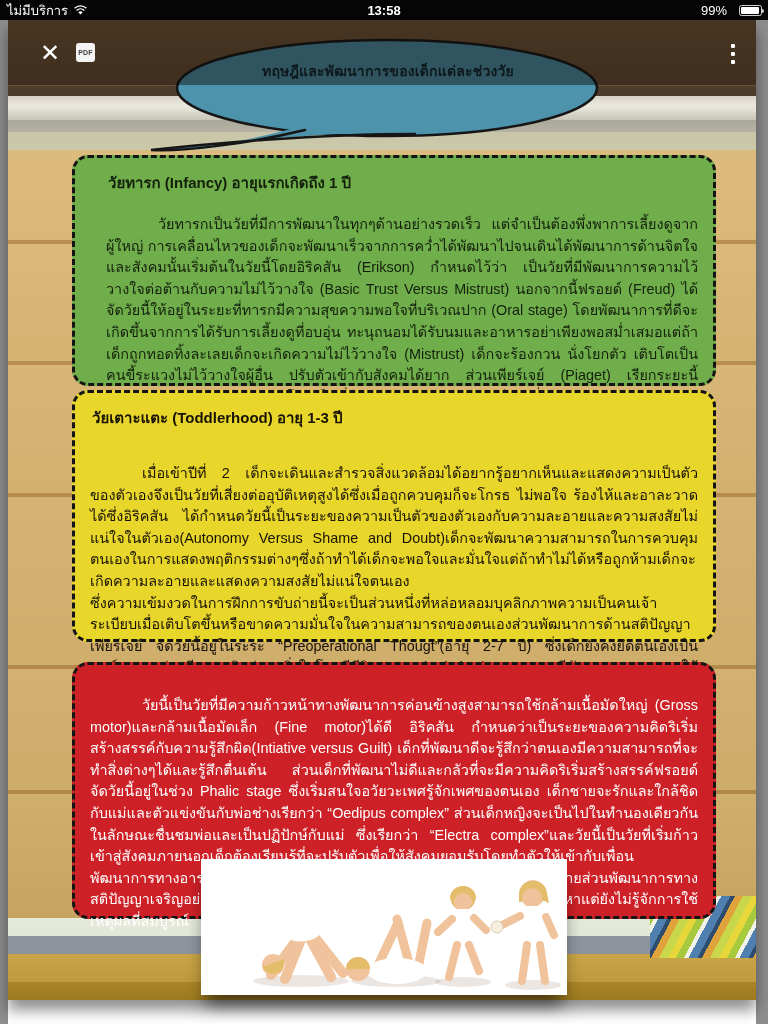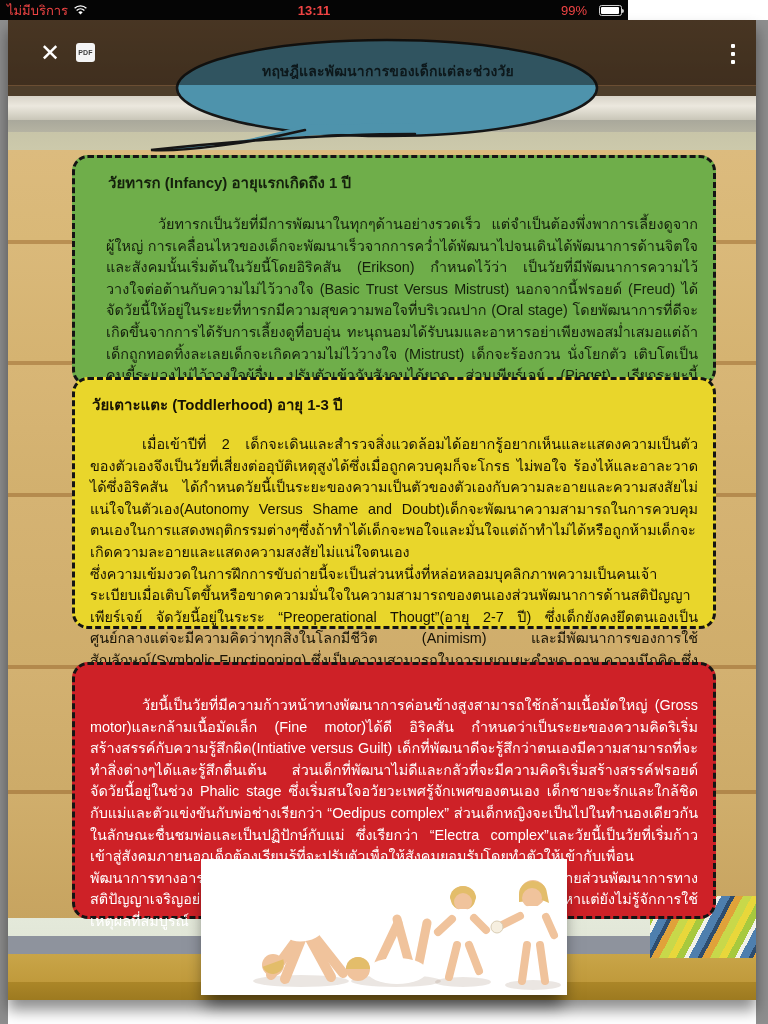--- a/index.html
+++ b/index.html
@@ -1,20 +1,20 @@
 <!DOCTYPE html>
 <html style="--box_green: #6fae4a; --box_yellow: #e9d62b; --box_red: #ce2127; --bubble_fill: #4e93ac; --statusbar_bg: #050505; --page_gutter: #8e8e8e; --wood_light: #d9b877;"><head>
 <meta charset="utf-8">
 <style>
   html,body{margin:0;padding:0;background:#ffffff;}
   *{box-sizing:border-box;font-family:"Liberation Sans","DejaVu Sans",sans-serif;}
   .screen{position:relative;width:768px;height:1024px;overflow:hidden;background:#ffffff;}
 
   
-  .statusbar{position:absolute;left:0;top:0;width:628px;height:20px;background:#050505;color:#ef4444;
+  .statusbar{position:absolute;left:0;top:0;width:768px;height:20px;background:#050505;color:#ffffff;
     display:flex;align-items:center;font-size:13px;z-index:50;}
   .sb-left{position:absolute;left:7px;top:0;height:20px;display:flex;align-items:center;gap:5px;}
   .sb-center{position:absolute;left:0;right:0;top:0;height:20px;display:flex;align-items:center;justify-content:center;font-weight:bold;}
   .sb-right{position:absolute;right:6px;top:0;height:20px;display:flex;align-items:center;gap:12px;}
   .battery{width:23px;height:11px;border:1px solid #cfcfcf;border-radius:2.5px;position:relative;background:transparent;}
   .battery .fill{position:absolute;left:1px;top:1px;bottom:1px;width:18px;background:#fff;border-radius:1px;}
   .battery .tip{position:absolute;right:-3px;top:3px;width:2px;height:4px;background:#cfcfcf;border-radius:0 2px 2px 0;}
 
   
   .gutter{position:absolute;top:20px;bottom:0;width:10px;background:#8e8e8e;z-index:5;}
@@ -60,23 +60,23 @@
 
   
   .cbox{position:absolute;left:64px;width:644px;border:3px dashed #141414;border-radius:16px;
     padding:11px 15px 10px 15px;z-index:2;}
   .cbox .ctitle{font-size:15px;font-weight:bold;margin:2px 0 0 2px;}
   .cbox .cbody{margin-top:19px;font-size:14.4px;line-height:21.6px;text-align:justify;
     word-break:break-word;overflow-wrap:anywhere;}
   .cbox p{margin:0;}
   .cbox p.indent{text-indent:52px;}
   .box-green{top:135px;height:231px;background:var(--box_green);color:#14200c;padding-left:31px;}
-  .box-yellow{top:357px;height:252px;background:var(--box_yellow);color:#171204;}
+  .box-yellow{top:370px;height:252px;background:var(--box_yellow);color:#171204;}
   .box-red{top:642px;height:257px;background:var(--box_red);color:#ffffff;}
-  .box-yellow .cbody{margin-top:17px;}
+  .box-yellow .cbody{margin-top:33px;}
 
   
   .photo-card{position:absolute;left:193px;top:839px;width:366px;height:136px;background:#ffffff;
     z-index:3;box-shadow:0 14px 16px -4px rgba(0,0,0,0.55);}
 
   
   .header{position:absolute;left:8px;top:20px;width:748px;height:65px;
     background:rgba(12,10,7,0.46);z-index:10;color:#fff;display:flex;align-items:center;}
   .close-x{position:absolute;left:22px;top:0;height:65px;width:40px;display:flex;align-items:center;justify-content:center;
     font-size:24px;font-weight:300;color:#fff;cursor:default;}
@@ -95,21 +95,21 @@
 
   <div class="statusbar">
     <div class="sb-left">
       <span>ไม่มีบริการ</span>
       <svg width="15" height="12" viewBox="0 0 15 12">
         <path d="M7.5 10.6 L5.3 8.2 a3.4 3.4 0 0 1 4.4 0 Z" fill="#fff"></path>
         <path d="M3.6 6.4 a5.8 5.8 0 0 1 7.8 0" stroke="#fff" stroke-width="1.3" fill="none"></path>
         <path d="M1.6 4.2 a8.6 8.6 0 0 1 11.8 0" stroke="#fff" stroke-width="1.3" fill="none"></path>
       </svg>
     </div>
-    <div class="sb-center">13:11</div>
+    <div class="sb-center">13:58</div>
     <div class="sb-right">
       <span>99%</span>
       <span class="battery">
           <span class="fill"></span>
           <span class="tip"></span>
         </span>
     </div>
   </div>
 
   <div class="gutter left"></div>

